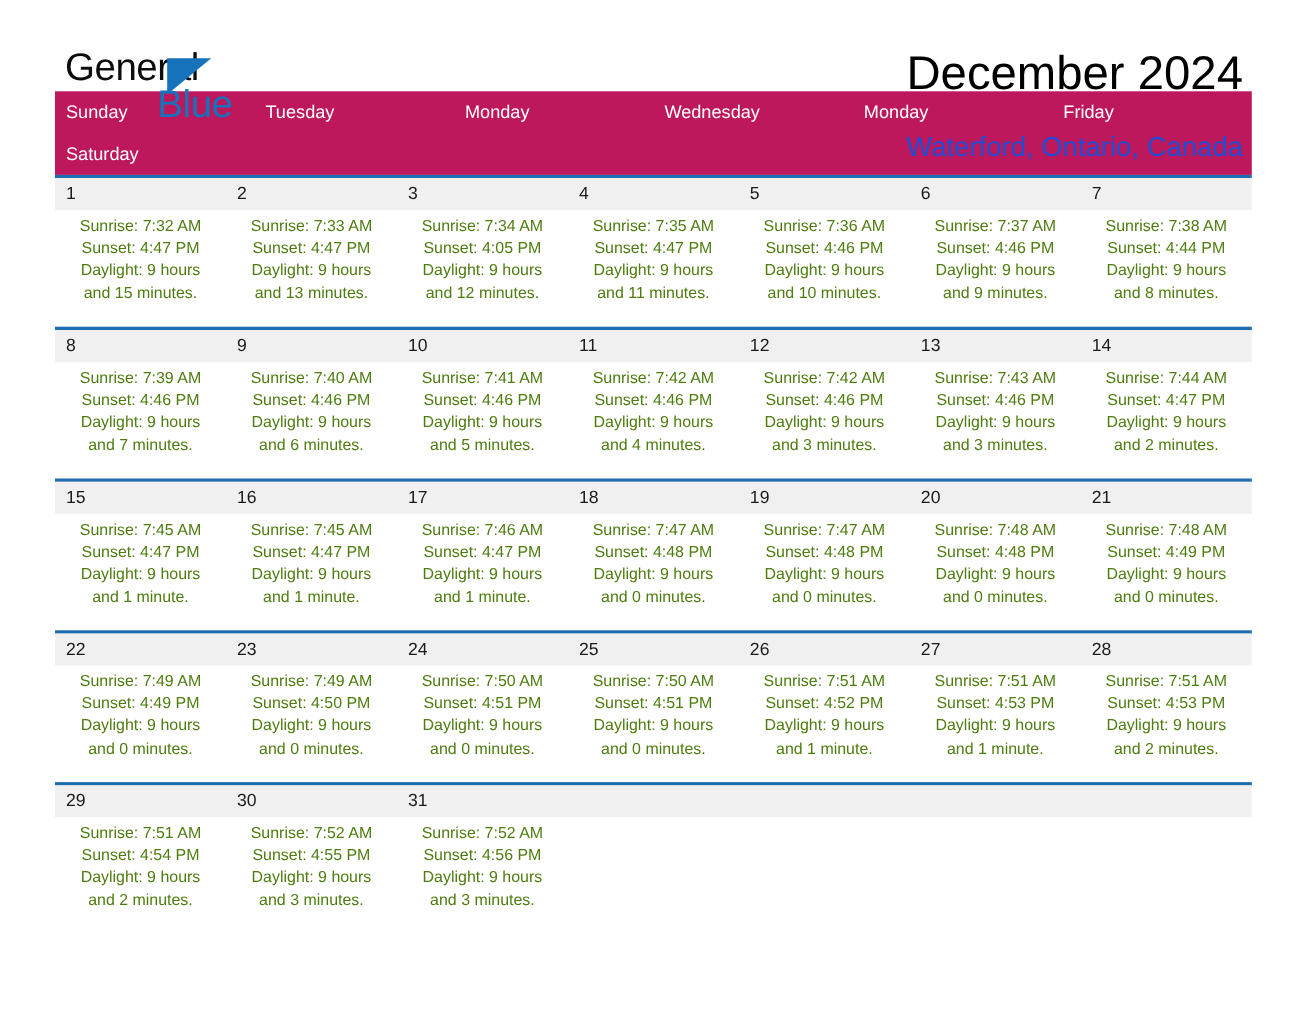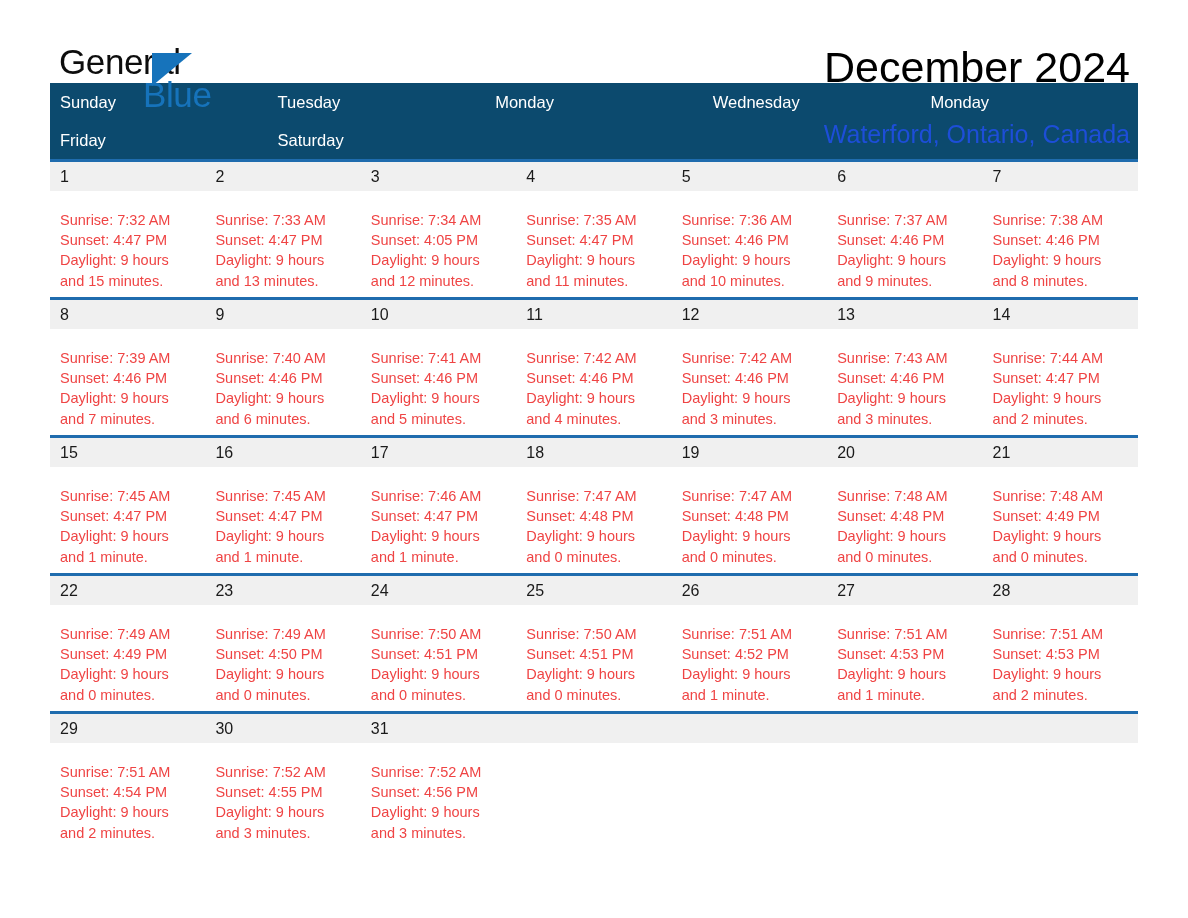--- a/index.html
+++ b/index.html
@@ -79,22 +79,22 @@
     color: #1d4ed8;
   }
 
   
   .calendar {
     width: 1088px;
     margin-top: 1px;
   }
   .weekday-row {
     display: grid;
-    grid-template-columns: repeat(5, 1fr);
-    background: #0c4a6e;
+    grid-template-columns: repeat(6, 1fr);
+    background: #be185d;
   }
   .weekday {
     color: #ffffff;
     font-size: 16.5px;
     line-height: 20px;
     padding: 9px 0 9px 10px;
   }
   .week {
     display: grid;
     grid-template-columns: repeat(7, 1fr);
@@ -118,23 +118,24 @@
   .week.last .day { min-height: 120px; }
   .day-num {
     font-size: 16px;
     line-height: 29px;
     height: 29px;
     color: #1a1a1a;
   }
   .day-info {
     font-size: 14.5px;
     line-height: 20.2px;
-    color: #ef4444;
-    padding-top: 19px;
+    color: #4d7c0f;
+    padding-top: 5px;
     white-space: pre-line;
+    text-align: center;
   }
   .day.empty .day-num,
   .day.empty .day-info { visibility: hidden; }
 </style>
 </head>
 <body>
 
 <div class="page">
 
   <div class="masthead">
@@ -202,21 +203,21 @@
           <div class="day">
             <div class="day-num">6</div>
             <div class="day-info">Sunrise: 7:37 AM
 Sunset: 4:46 PM
 Daylight: 9 hours
 and 9 minutes.</div>
           </div>
           <div class="day">
             <div class="day-num">7</div>
             <div class="day-info">Sunrise: 7:38 AM
-Sunset: 4:46 PM
+Sunset: 4:44 PM
 Daylight: 9 hours
 and 8 minutes.</div>
           </div>
         </div>
         <div class="week">
           <div class="day">
             <div class="day-num">8</div>
             <div class="day-info">Sunrise: 7:39 AM
 Sunset: 4:46 PM
 Daylight: 9 hours

